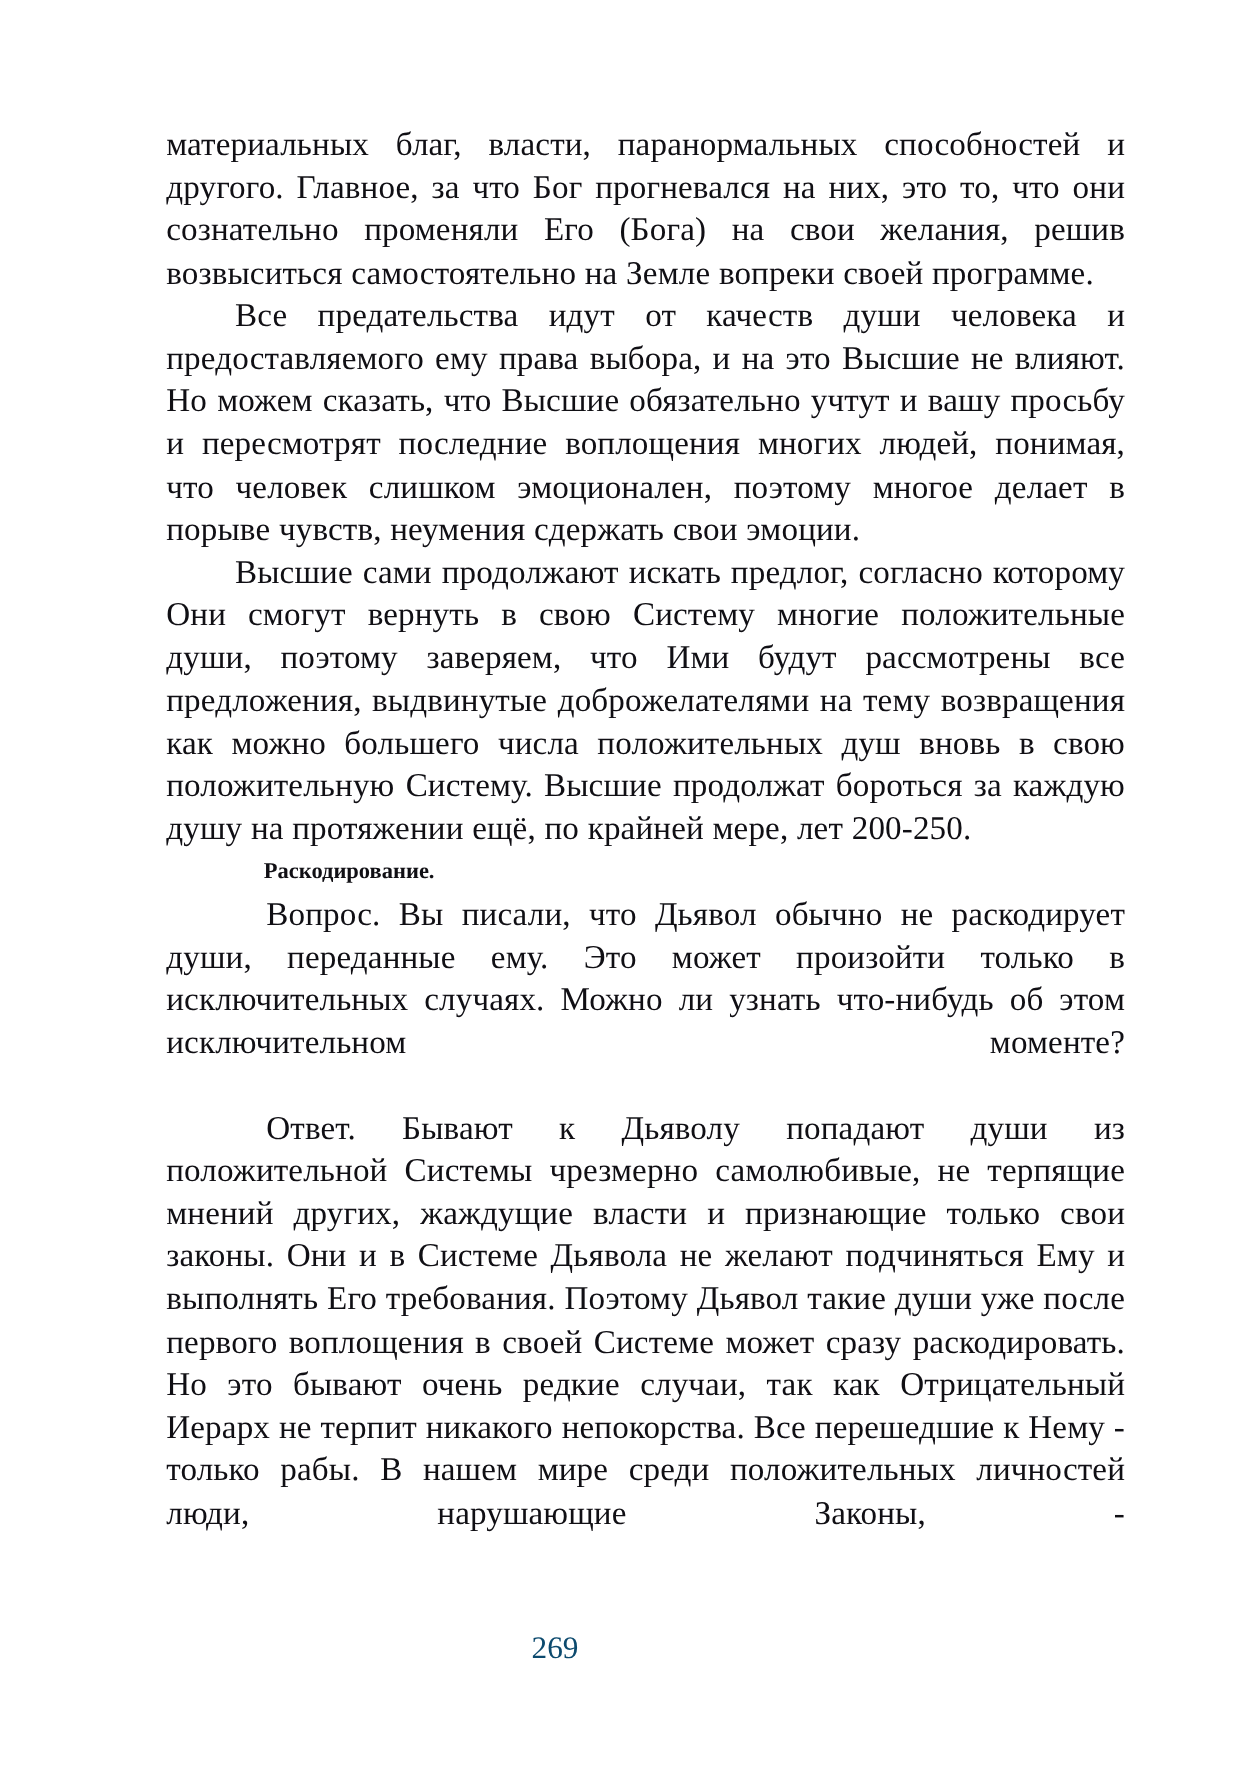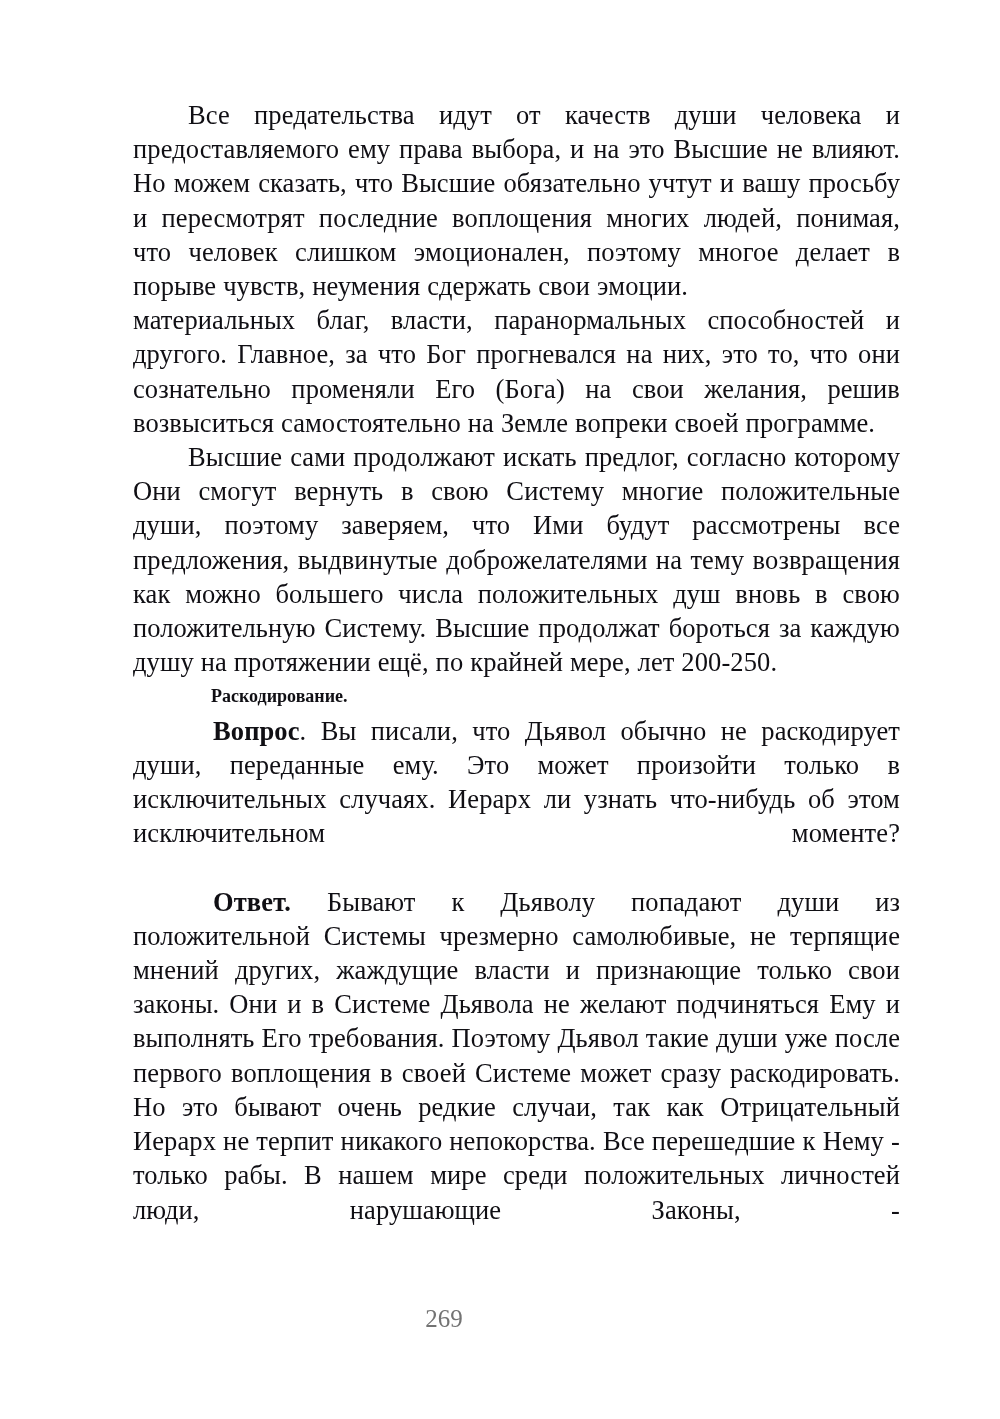--- a/index.html
+++ b/index.html
@@ -36,56 +36,56 @@
   
   p.para.stretch-last::after {
     content: "";
     display: inline-block;
     width: 100%;
     height: 0;
   }
   p.cont { text-indent: 0; }
   p.indent { text-indent: 55px; }
   p.indent-wide { text-indent: 80px; }
-  .bold { font-weight: bold; }
+  .bold { font-weight: normal; }
   .heading {
     margin: 0;
     font-size: 18px;
     line-height: 34.2px;
     text-indent: 78px;
     font-weight: bold;
     text-align: left;
   }
   .folio {
     position: absolute;
     left: 0;
     top: 1305px;
     width: 888px;
     text-align: center;
     font-family: "Liberation Serif", "DejaVu Serif", serif;
     font-size: 25px;
-    color: #737373;
+    color: #0c4a6e;
   }
 </style>
 </head>
 <body>
 
 <div class="page">
 
   <div class="text-block">
 
+    <p class="para cont">материальных благ, власти, паранормальных способностей и другого. Главное, за что Бог прогневался на них, это то, что они сознательно променяли Его (Бога) на свои желания, решив возвыситься самостоятельно на Земле вопреки своей программе.</p>
+
     <p class="para indent">Все предательства идут от качеств души человека и предоставляемого ему права выбора, и на это Высшие не влияют. Но можем сказать, что Высшие обязательно учтут и вашу просьбу и пересмотрят последние воплощения многих людей, понимая, что человек слишком эмоционален, поэтому многое делает в порыве чувств, неумения сдержать свои эмоции.</p>
-
-    <p class="para cont">материальных благ, власти, паранормальных способностей и другого. Главное, за что Бог прогневался на них, это то, что они сознательно променяли Его (Бога) на свои желания, решив возвыситься самостоятельно на Земле вопреки своей программе.</p>
 
     <p class="para indent">Высшие сами продолжают искать предлог, согласно которому Они смогут вернуть в свою Систему многие положительные души, поэтому заверяем, что Ими будут рассмотрены все предложения, выдвинутые доброжелателями на тему возвращения как можно большего числа положительных душ вновь в свою положительную Систему. Высшие продолжат бороться за каждую душу на протяжении ещё, по крайней мере, лет 200-250.</p>
 
     <p class="heading">Раскодирование.</p>
 
-    <p class="para indent-wide stretch-last"><span class="bold">Вопрос</span><span>.</span><span> Вы писали, что Дьявол обычно не раскодирует души, переданные ему. Это может произойти только в исключительных случаях. Иерарх ли узнать что-нибудь об этом исключительном моменте?</span></p>
+    <p class="para indent-wide stretch-last"><span class="bold">Вопрос</span><span>.</span><span> Вы писали, что Дьявол обычно не раскодирует души, переданные ему. Это может произойти только в исключительных случаях. Можно ли узнать что-нибудь об этом исключительном моменте?</span></p>
 
     <p class="para indent-wide stretch-last"><span class="bold">Ответ.</span><span> Бывают к Дьяволу попадают души из положительной Системы чрезмерно самолюбивые, не терпящие мнений других, жаждущие власти и признающие только свои законы. Они и в Системе Дьявола не желают подчиняться Ему и выполнять Его требования. Поэтому Дьявол такие души уже после первого воплощения в своей Системе может сразу раскодировать. Но это бывают очень редкие случаи, так как Отрицательный Иерарх не терпит никакого непокорства. Все перешедшие к Нему - только рабы. В нашем мире среди положительных личностей люди, нарушающие Законы, -</span></p>
 
   </div>
 
   <div class="folio">269</div>
 
 </div>
 
 </body></html>

